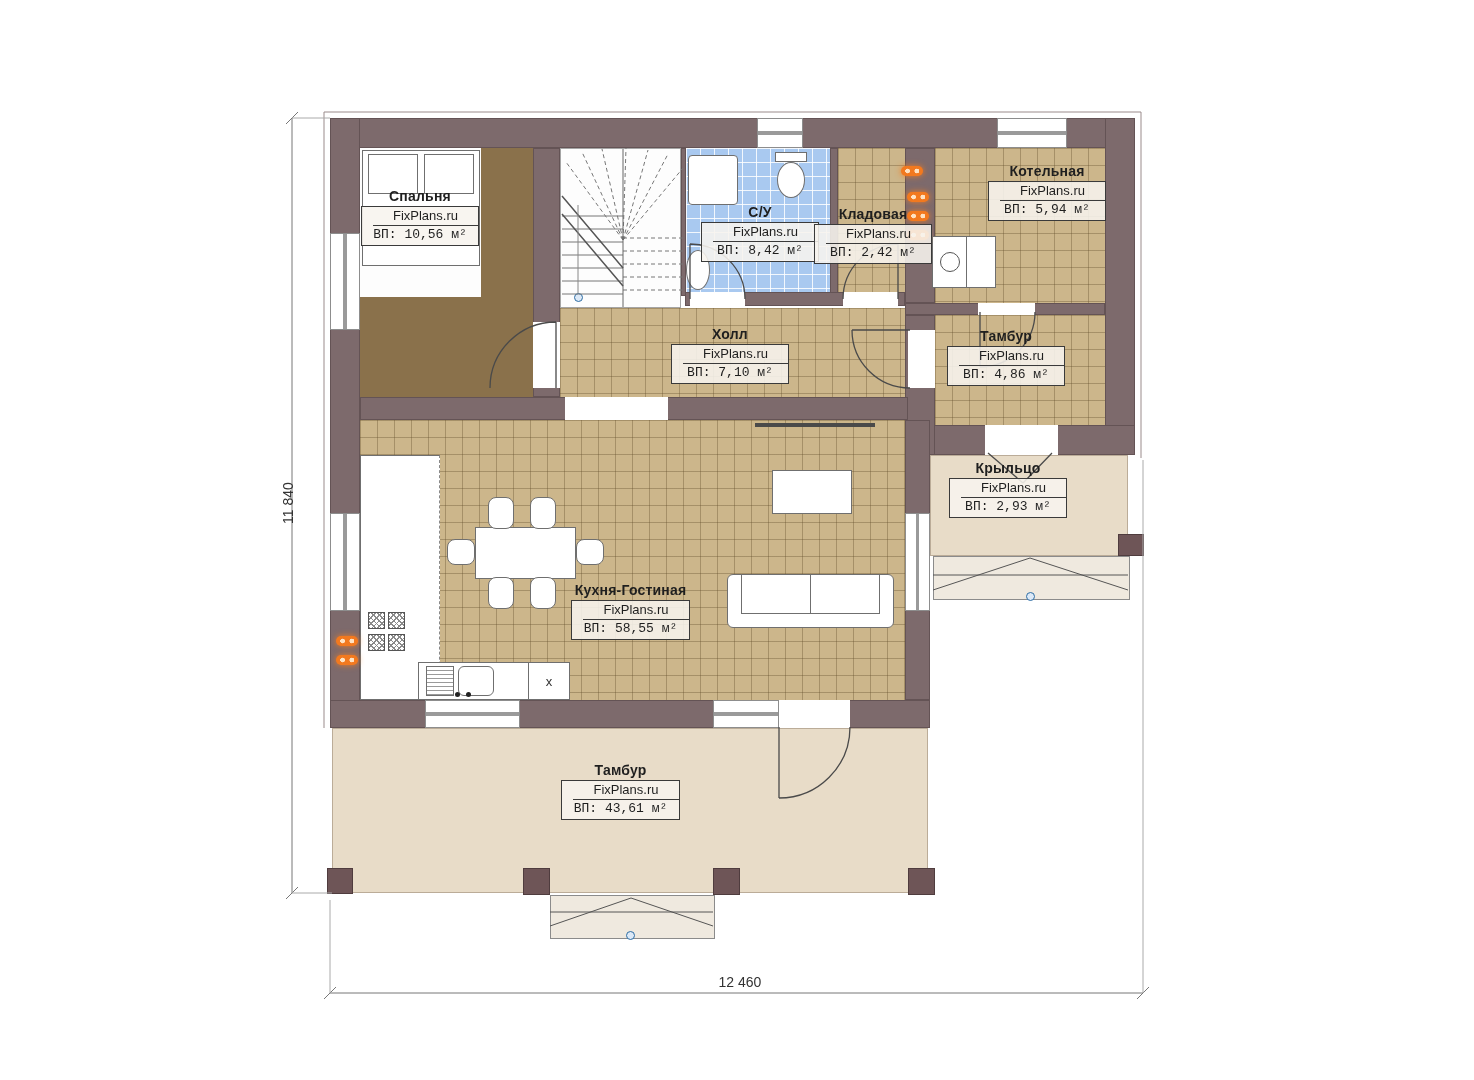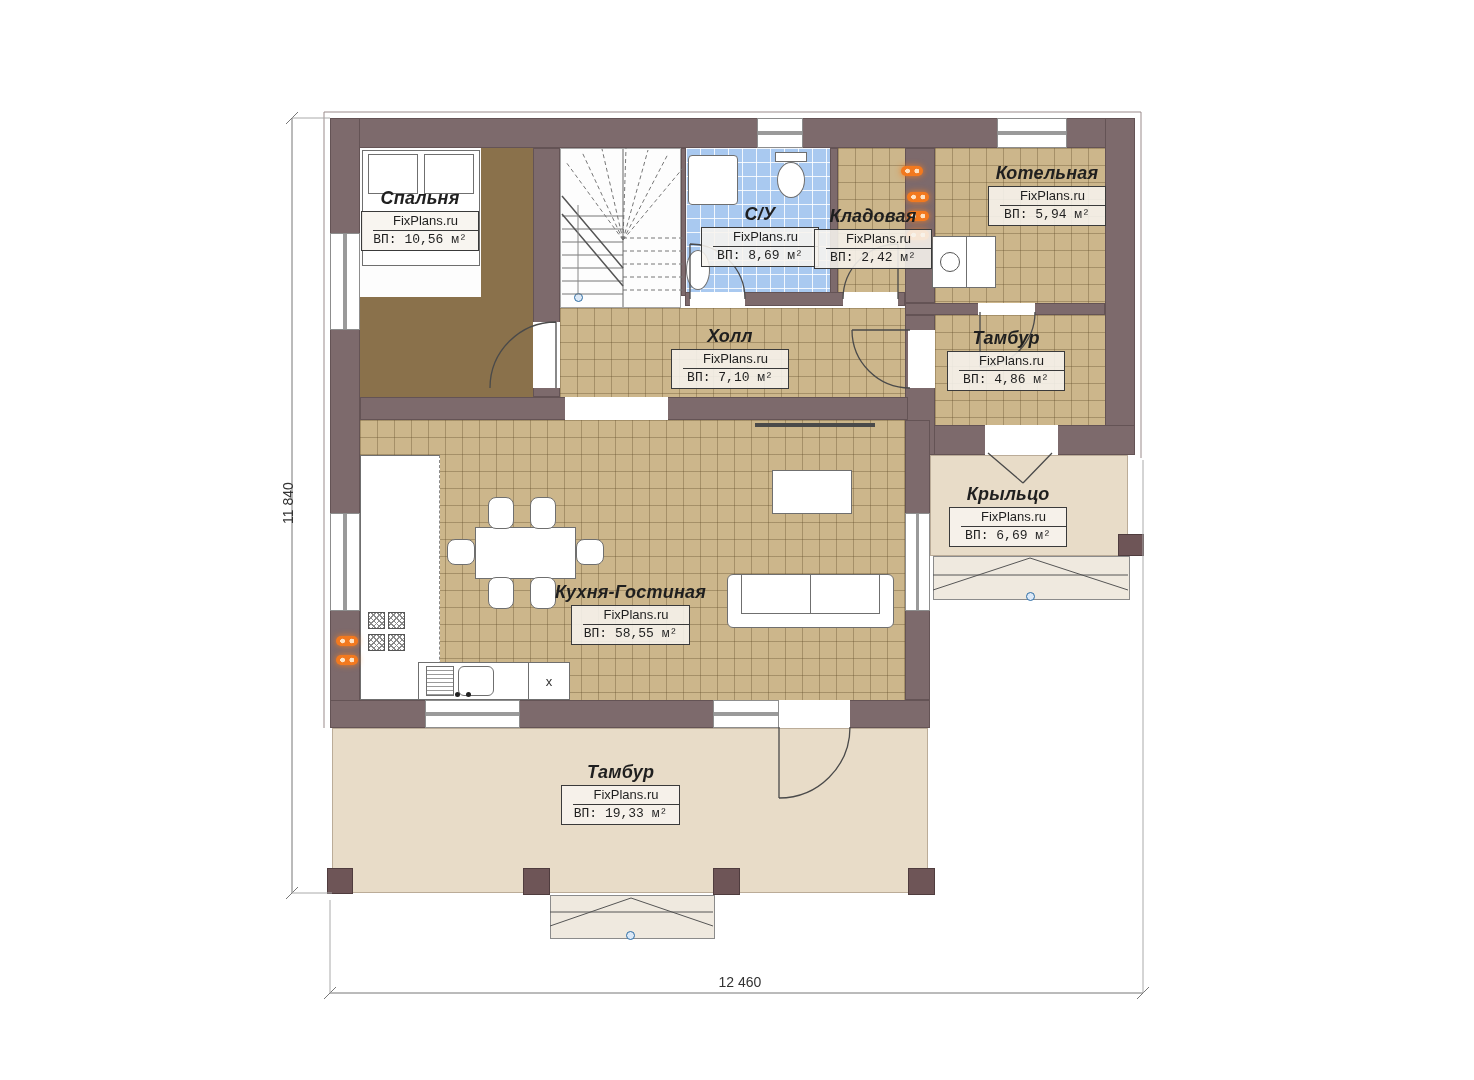--- a/index.html
+++ b/index.html
@@ -25,21 +25,21 @@
   .chair{position:absolute;background:#fff;border:1px solid #6f6f6f;border-radius:8px;box-sizing:border-box;}
   .hatch{position:absolute;width:17px;height:17px;border:1px solid #555;box-sizing:border-box;
     background:repeating-linear-gradient(45deg,#8a8a8a 0 1px,transparent 1px 4px),
                repeating-linear-gradient(-45deg,#8a8a8a 0 1px,transparent 1px 4px),#fff;}
   .radiator{position:absolute;width:22px;height:10px;border-radius:5px;background-color:#f2791f;
     background-image:radial-gradient(circle at 30% 50%,#ffe2c2 0 2.2px,transparent 2.6px),
                      radial-gradient(circle at 72% 50%,#ffe2c2 0 2.2px,transparent 2.6px);
     box-shadow:0 0 6px rgba(244,124,32,.95);}
   .marker{position:absolute;width:9px;height:9px;border:1.5px solid #2e6da4;border-radius:50%;background:#dce9f7;box-sizing:border-box;}
   .room-label{position:absolute;text-align:center;color:#1f1f1f;z-index:30;}
-  .rl-name{font-size:18px;font-weight:bold;margin-bottom:2px;letter-spacing:.2px;font-style:italic;}
+  .rl-name{font-size:14px;font-weight:bold;margin-bottom:2px;letter-spacing:.2px;}
   .rl-box{display:inline-block;border:1px solid #3a3a3a;background:rgba(247,244,238,.88);font-size:13px;line-height:1.25;}
   .rl-brand{padding:1px 20px;border-bottom:1px solid #3a3a3a;white-space:nowrap;margin-left:11px;}
   .rl-area{padding:1px 8px;white-space:nowrap;font-family:Liberation Mono, monospace;}
   .dim-label{position:absolute;font-size:14px;color:#333;z-index:25;}
   .overlay{position:absolute;left:0;top:0;z-index:20;pointer-events:none;}
   .tv-line{position:absolute;background:#4a4a4a;}
   .xcab-letter{font-size:13px;color:#333;display:flex;align-items:center;justify-content:center;width:100%;height:100%;}
 </style>
 </head>
 <body>
@@ -193,21 +193,21 @@
     <div class="rl-box">
       <div class="rl-brand">FixPlans.ru</div>
       <div class="rl-area">ВП: 10,56 м²</div>
     </div>
   </div>
 
   <div class="room-label" style="left:698px;top:204px;width:124px;">
     <div class="rl-name">С/У</div>
     <div class="rl-box">
       <div class="rl-brand">FixPlans.ru</div>
-      <div class="rl-area">ВП: 8,69 м²</div>
+      <div class="rl-area">ВП: 8,42 м²</div>
     </div>
   </div>
 
   <div class="room-label" style="left:808px;top:206px;width:130px;">
     <div class="rl-name">Кладовая</div>
     <div class="rl-box">
       <div class="rl-brand">FixPlans.ru</div>
       <div class="rl-area">ВП: 2,42 м²</div>
     </div>
   </div>
@@ -229,37 +229,37 @@
   </div>
 
   <div class="room-label" style="left:944px;top:328px;width:124px;">
     <div class="rl-name">Тамбур</div>
     <div class="rl-box">
       <div class="rl-brand">FixPlans.ru</div>
       <div class="rl-area">ВП: 4,86 м²</div>
     </div>
   </div>
 
-  <div class="room-label" style="left:946px;top:484px;width:124px;">
+  <div class="room-label" style="left:946px;top:460px;width:124px;">
     <div class="rl-name">Крыльцо</div>
     <div class="rl-box">
       <div class="rl-brand">FixPlans.ru</div>
-      <div class="rl-area">ВП: 6,69 м²</div>
+      <div class="rl-area">ВП: 2,93 м²</div>
     </div>
   </div>
 
   <div class="room-label" style="left:553px;top:582px;width:155px;">
     <div class="rl-name">Кухня-Гостиная</div>
     <div class="rl-box">
       <div class="rl-brand">FixPlans.ru</div>
       <div class="rl-area">ВП: 58,55 м²</div>
     </div>
   </div>
 
   <div class="room-label" style="left:558px;top:762px;width:125px;">
     <div class="rl-name">Тамбур</div>
     <div class="rl-box">
       <div class="rl-brand">FixPlans.ru</div>
-      <div class="rl-area">ВП: 19,33 м²</div>
+      <div class="rl-area">ВП: 43,61 м²</div>
     </div>
   </div>
 
 </div>
 
 </body></html>

